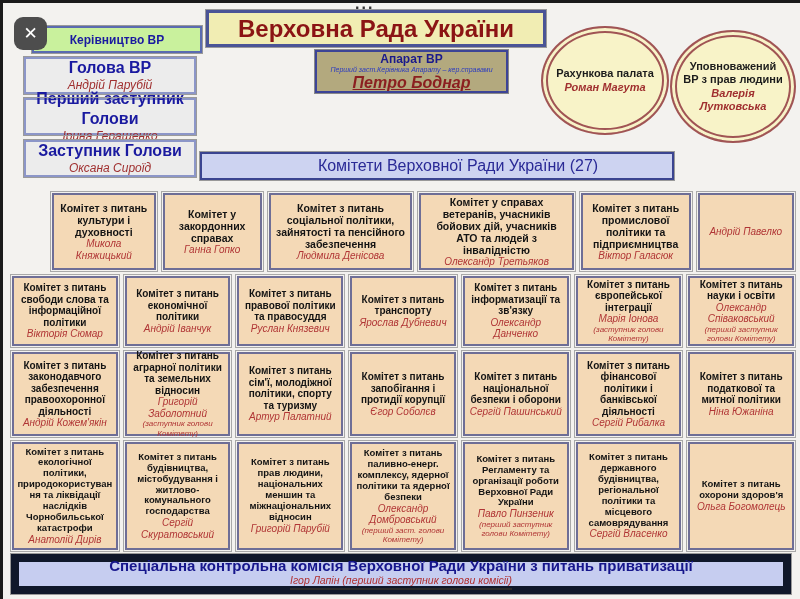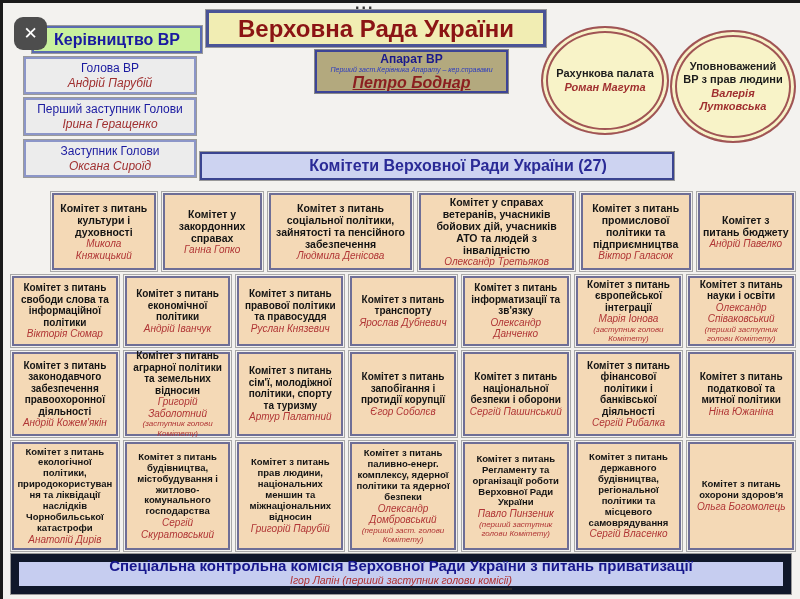--- a/index.html
+++ b/index.html
@@ -13,46 +13,46 @@
     border-radius:9px;display:flex;align-items:center;justify-content:center;z-index:10;cursor:pointer;}
   .close-btn span{color:#fff;font-size:17px;line-height:1;}
   .dots{position:absolute;left:352px;top:-8px;color:#333;font-weight:bold;font-size:16px;letter-spacing:2px;}
   
   .title-box{position:absolute;left:203px;top:7px;width:334px;height:31px;background:#f1edb3;
     border:3px solid #4a5496;outline:1px solid #9a9a9a;display:flex;align-items:center;justify-content:center;}
   .title-box span{color:#8b1414;font-size:24px;font-weight:bold;white-space:nowrap;}
   
   .lead-header{position:absolute;left:29px;top:23px;width:166px;height:23px;background:#c9f19d;
     border:2px solid #5a6bb0;outline:1px solid #999;display:flex;align-items:center;justify-content:center;
-    color:#1a1aa0;font-weight:bold;font-size:16px;}
+    color:#1a1aa0;font-weight:bold;font-size:12px;}
   .lead-box{position:absolute;left:21px;width:172px;background:#ececec;border:2px solid #8c96c8;
     outline:1px solid #9a9a9a;display:flex;flex-direction:column;align-items:center;justify-content:center;
     text-align:center;padding:2px 1px;box-sizing:border-box;}
-  .lead-role{color:#1a1aa0;font-weight:normal;font-size:12px;line-height:1.25;}
+  .lead-role{color:#1a1aa0;font-weight:bold;font-size:16px;line-height:1.25;}
   .lead-name{color:#a03030;font-style:italic;font-size:12px;line-height:1.2;}
   
   .aparat{position:absolute;left:312px;top:47px;width:193px;height:43px;background:#b3a97e;
     border:2px solid #3c4496;outline:1px solid #888;display:flex;flex-direction:column;align-items:center;
     text-align:center;box-sizing:border-box;}
   .aparat-title{color:#1a1a8c;font-weight:bold;font-size:12px;}
   .aparat-sub{color:#2a3ac0;font-style:italic;font-size:7px;line-height:1.1;}
   .aparat-name{color:#8b2020;font-style:italic;font-weight:bold;font-size:16px;text-decoration:underline;}
   
   .oval{position:absolute;border-radius:50%;background:#f8f3c8;border:2px solid #a05454;
     box-shadow:inset 0 0 0 3px #f8f3c8, inset 0 0 0 5px #a05454;
     display:flex;flex-direction:column;align-items:center;justify-content:center;text-align:center;
     box-sizing:border-box;padding:8px 10px;}
   .oval1{left:538px;top:23px;width:128px;height:109px;}
   .oval2{left:667px;top:27px;width:126px;height:113px;}
   .oval-title{color:#1c1c1c;font-weight:bold;font-size:11px;line-height:1.25;}
   .oval-name{color:#a03030;font-weight:bold;font-style:italic;font-size:11px;line-height:1.2;}
   
   .committees-header{position:absolute;left:197px;top:149px;width:474px;height:28px;background:#cdd3f1;
     border:2px solid #3a4490;outline:1px solid #999;display:flex;align-items:center;justify-content:center;
-    color:#2a2a96;font-weight:bold;font-size:16px;box-sizing:border-box;padding-left:42px;}
+    color:#2a2a96;font-weight:normal;font-size:16px;box-sizing:border-box;padding-left:42px;}
   
   .rows{position:absolute;left:9px;top:190px;width:782px;}
   .crow{display:flex;gap:7px;margin-bottom:6px;}
   .crow1{height:77px;margin-left:40px;}.crow2{height:70px;}.crow3{height:84px;}.crow4{height:108px;}
   .cbox{flex:1;background:#f4d9b6;border:2px solid #6e6e96;outline:1px solid #a8a8a8;outline-offset:1px;
     display:flex;flex-direction:column;align-items:center;justify-content:center;text-align:center;
     padding:2px 3px;box-sizing:border-box;min-width:0;}
   .ctitle{color:#141414;font-weight:bold;font-size:10px;line-height:1.15;overflow-wrap:anywhere;}
   .crow1 .ctitle{font-size:10.5px;}
   .crow4 .ctitle{font-size:9.5px;}
@@ -129,21 +129,20 @@
       </div>
       <div class="cbox" style="flex:1.62">
         <div class="ctitle">Комітет у справах ветеранів, учасників бойових дій, учасників АТО та людей з інвалідністю</div>
         <div class="cname">Олександр Третьяков</div>
       </div>
       <div class="cbox" style="flex:1.12">
         <div class="ctitle">Комітет з питань промислової політики та підприємництва</div>
         <div class="cname">Віктор Галасюк</div>
       </div>
       <div class="cbox" style="flex:0.97">
-        <div class="ctitle">Комітет з питань бюджету</div>
         <div class="cname">Андрій Павелко</div>
       </div>
     </div>
 
     <div class="crow crow2">
       <div class="cbox">
         <div class="ctitle">Комітет з питань свободи слова та інформаційної політики</div>
         <div class="cname">Вікторія Сюмар</div>
       </div>
       <div class="cbox">

